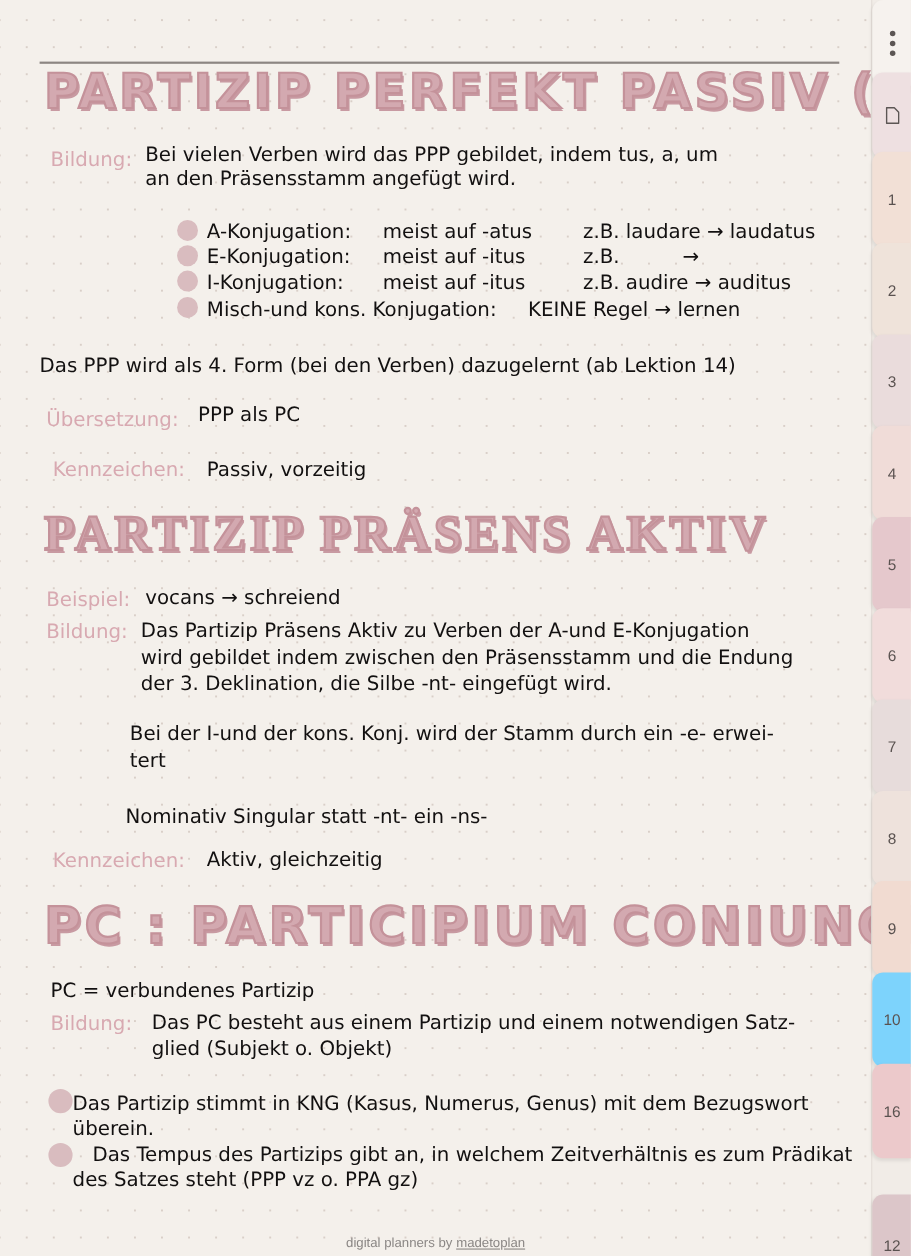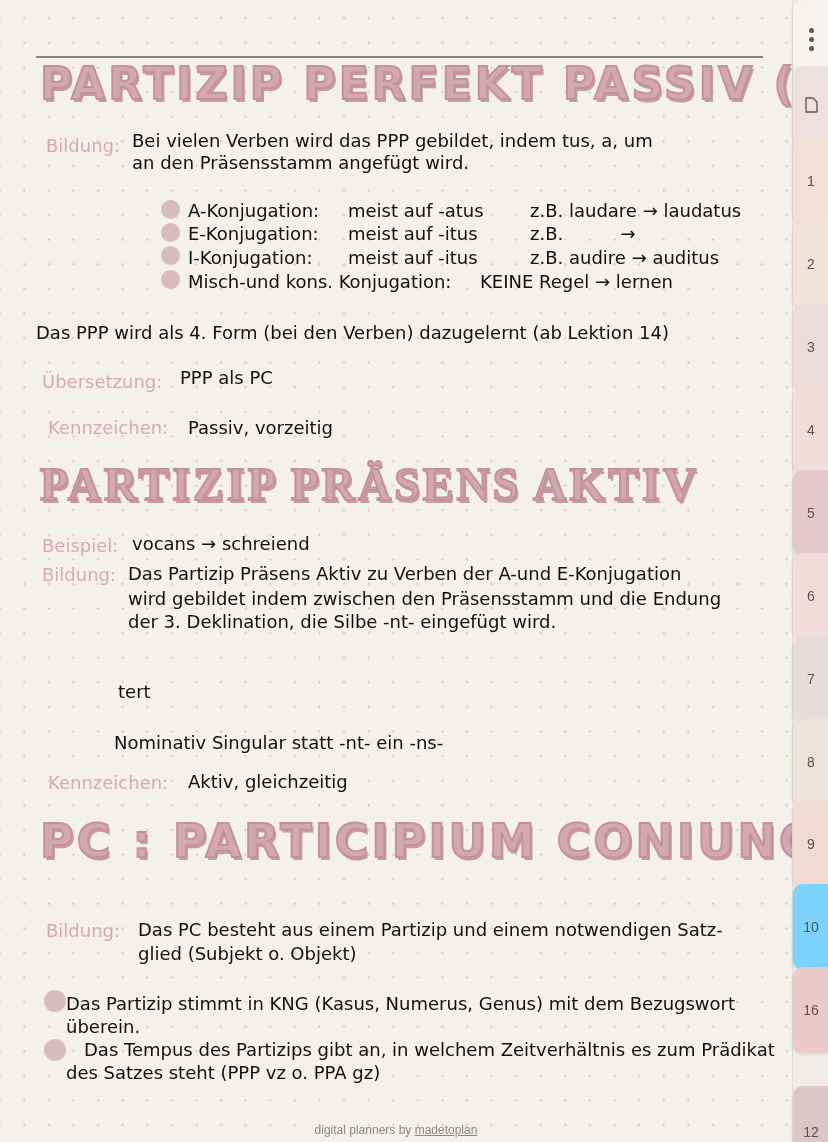--- a/index.html
+++ b/index.html
@@ -105,29 +105,31 @@
   <div class="title t2">PARTIZIP PRÄSENS AKTIV</div>
 
   <div class="label" style="left:42px; top:535px;">Beispiel:</div>
   <div class="txt" style="left:132px; top:532px;">vocans → schreiend</div>
 
   <div class="label" style="left:42px; top:564px;">Bildung:</div>
   <div class="txt" style="left:128px; top:562px;">Das Partizip Präsens Aktiv zu Verben der A-und E-Konjugation</div>
   <div class="txt" style="left:128px; top:587px;">wird gebildet indem zwischen den Präsensstamm und die  Endung</div>
   <div class="txt" style="left:128px; top:610px;">der 3. Deklination, die Silbe -nt- eingefügt wird.</div>
 
+  <div class="txt" style="left:118px; top:656px;">Bei der I-und der kons. Konj. wird der Stamm durch ein -e- erwei-</div>
   <div class="txt" style="left:118px; top:680px;">tert</div>
 
   <div class="txt" style="left:114px; top:731px;">Nominativ Singular statt -nt- ein -ns-</div>
 
   <div class="label" style="left:48px; top:772px;">Kennzeichen:</div>
   <div class="txt" style="left:188px; top:770px;">Aktiv, gleichzeitig</div>
 
   <div class="title t3">PC : PARTICIPIUM CONIUNCTUM</div>
 
+  <div class="txt" style="left:46px; top:889px;">PC = verbundenes Partizip</div>
 
   <div class="label" style="left:46px; top:920px;">Bildung:</div>
   <div class="txt" style="left:138px; top:918px;">Das PC besteht aus einem Partizip und einem notwendigen Satz-</div>
   <div class="txt" style="left:138px; top:942px;">glied (Subjekt o. Objekt)</div>
 
   <div class="dot" style="left:44px; top:990px; width:22px; height:22px;"></div>
   <div class="txt" style="left:66px; top:992px;">Das Partizip stimmt in KNG (Kasus, Numerus, Genus) mit dem Bezugswort</div>
   <div class="txt" style="left:66px; top:1015px;">überein.</div>
 
   <div class="dot" style="left:44px; top:1039px; width:22px; height:22px;"></div>

